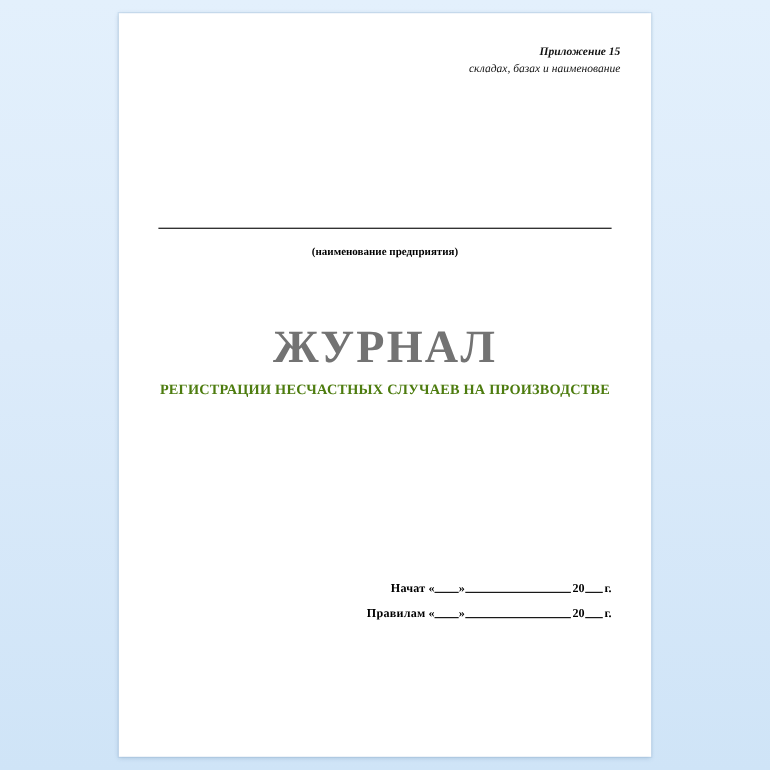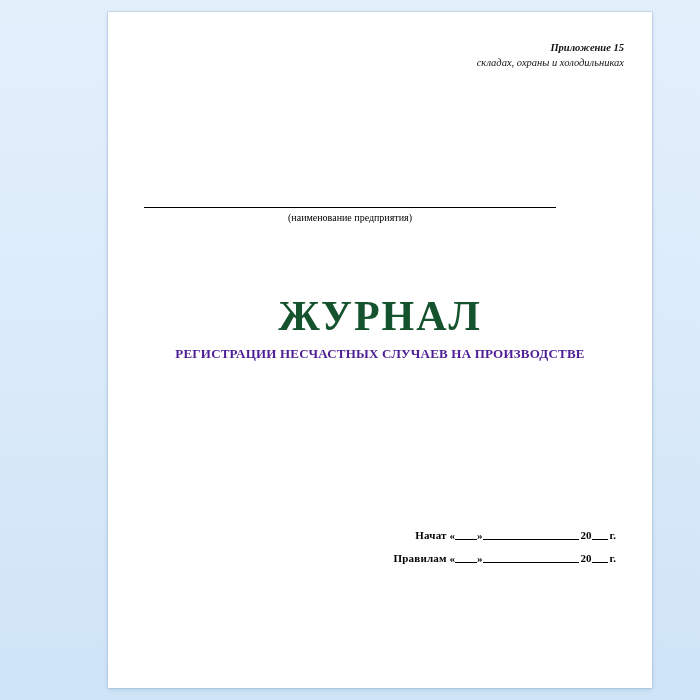--- a/index.html
+++ b/index.html
@@ -19,21 +19,21 @@
     position: absolute;
     inset: 0;
     background: linear-gradient(180deg, #e3f0fc 0%, #dcebfa 45%, #cfe4f7 100%);
   }
 
   
   #sheet {
     position: absolute;
     left: 108px;
     top: 12px;
-    width: 544px;
+    width: 484px;
     height: 676px;
     background: #ffffff;
     box-shadow: 0 1px 4px rgba(70, 110, 150, 0.28),
                 0 0 0 1px rgba(180, 205, 230, 0.45);
   }
 
   
   .appendix {
     position: absolute;
     right: 28px;
@@ -55,49 +55,49 @@
     left: 36px;
     top: 195px;
     width: 412px;
   }
   .org-rule {
     height: 0;
     border-bottom: 1px solid #000000;
     width: 100%;
   }
   .org-caption {
-    margin-top: 4px;
+    margin-top: 16px;
     text-align: center;
     font-size: 10px;
-    font-weight: normal;
+    font-weight: bold;
     color: #000000;
   }
 
   
   .title-block {
     position: absolute;
     left: 0;
     right: 0;
     top: 282px;
     text-align: center;
   }
   .title-main {
     font-family: "Liberation Serif", serif;
     font-weight: bold;
     font-size: 42px;
     letter-spacing: 2px;
-    color: #14532d;
+    color: #737373;
     line-height: 1.05;
   }
   .title-sub {
     margin-top: 8px;
     font-weight: bold;
     font-size: 13px;
     letter-spacing: 0.2px;
-    color: #4c1d95;
+    color: #4d7c0f;
   }
 
   
   .dates-block {
     position: absolute;
     right: 36px;
     bottom: 118px;
     text-align: right;
     font-size: 11px;
     font-weight: bold;
@@ -134,21 +134,21 @@
 </style>
 </head>
 <body>
 
 <div id="backdrop"></div>
 
 <div id="sheet">
 
   <div class="appendix">
     <div class="line1">Приложение 15</div>
-    <div class="line3">складах, охраны и холодильниках</div>
+    <div class="line3">складах, базах и наименование</div>
   </div>
 
   <div class="org-block">
     <div class="org-rule"></div>
     <div class="org-caption">(наименование предприятия)</div>
   </div>
 
   <div class="title-block">
     <div class="title-main">ЖУРНАЛ</div>
     <div class="title-sub">РЕГИСТРАЦИИ НЕСЧАСТНЫХ СЛУЧАЕВ НА ПРОИЗВОДСТВЕ</div>

